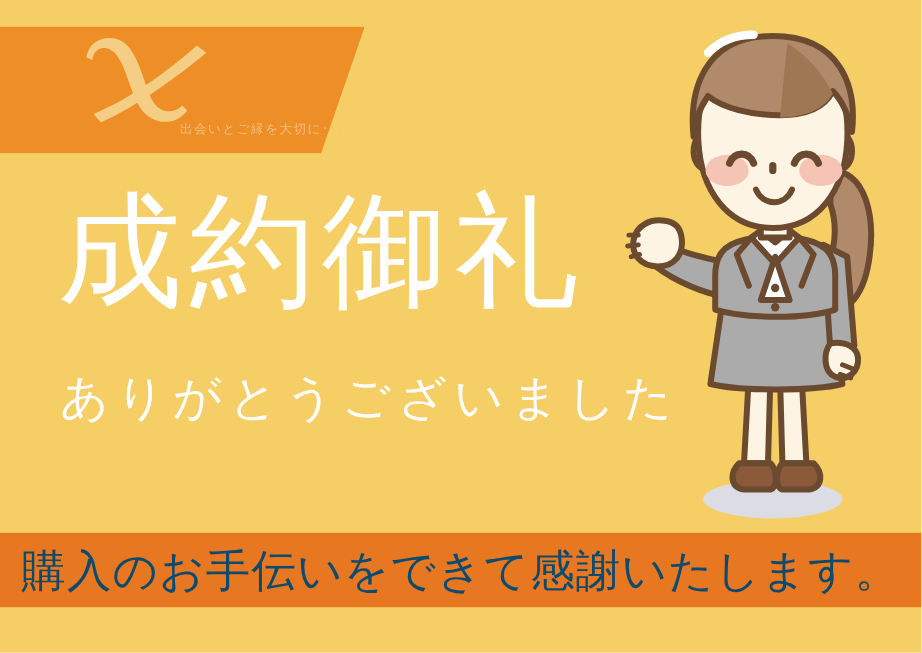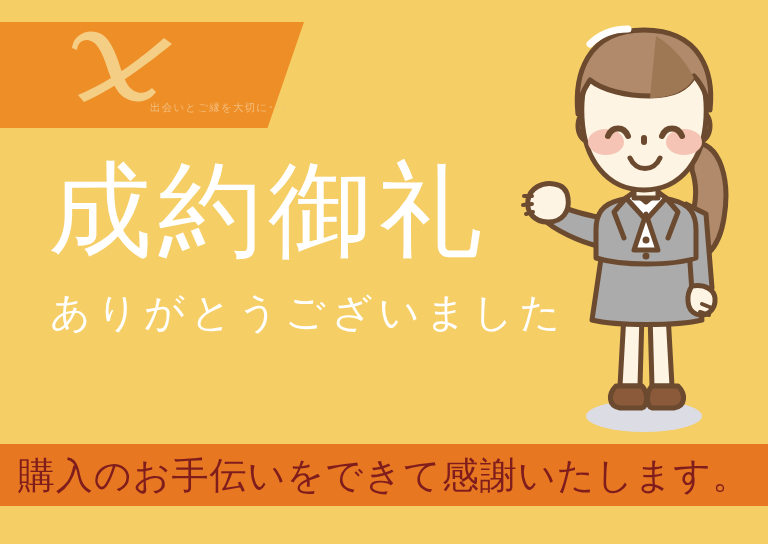--- a/index.html
+++ b/index.html
@@ -63,21 +63,21 @@
     font-size: 104px;
     line-height: 1;
     letter-spacing: 6px;
     color: #FFFFFF;
     white-space: nowrap;
     font-weight: 500;
   }
   #subhead {
     position: absolute;
     left: 50px;
-    top: 292px;
+    top: 312px;
     font-size: 40px;
     line-height: 1;
     letter-spacing: 6px;
     color: #FFFFFF;
     white-space: nowrap;
   }
   
   #bottom-strip {
     position: absolute;
     left: 0;
@@ -90,21 +90,21 @@
     position: absolute;
     left: 0;
     top: 444px;
     width: 768px;
     height: 64px;
     display: flex;
     align-items: center;
     justify-content: center;
     font-size: 37px;
     letter-spacing: 1px;
-    color: #7f1d1d;
+    color: #0c4a6e;
     white-space: nowrap;
   }
   
   #person {
     position: absolute;
     left: 516px;
     top: 14px;
     width: 252px;
     height: 420px;
   }

